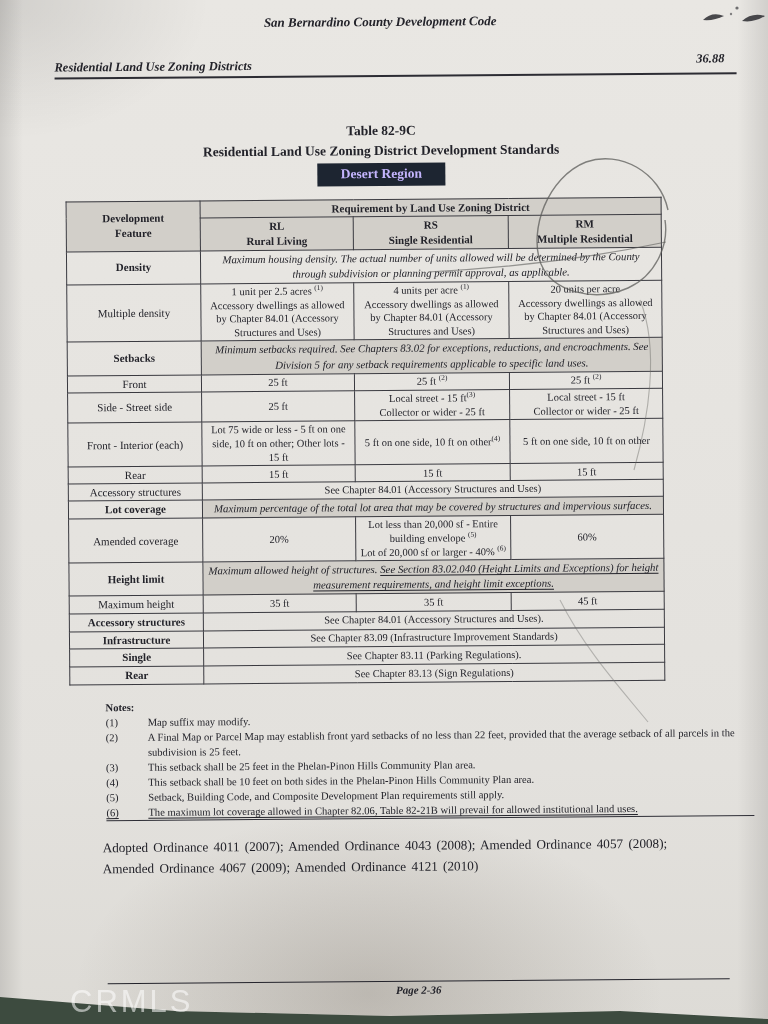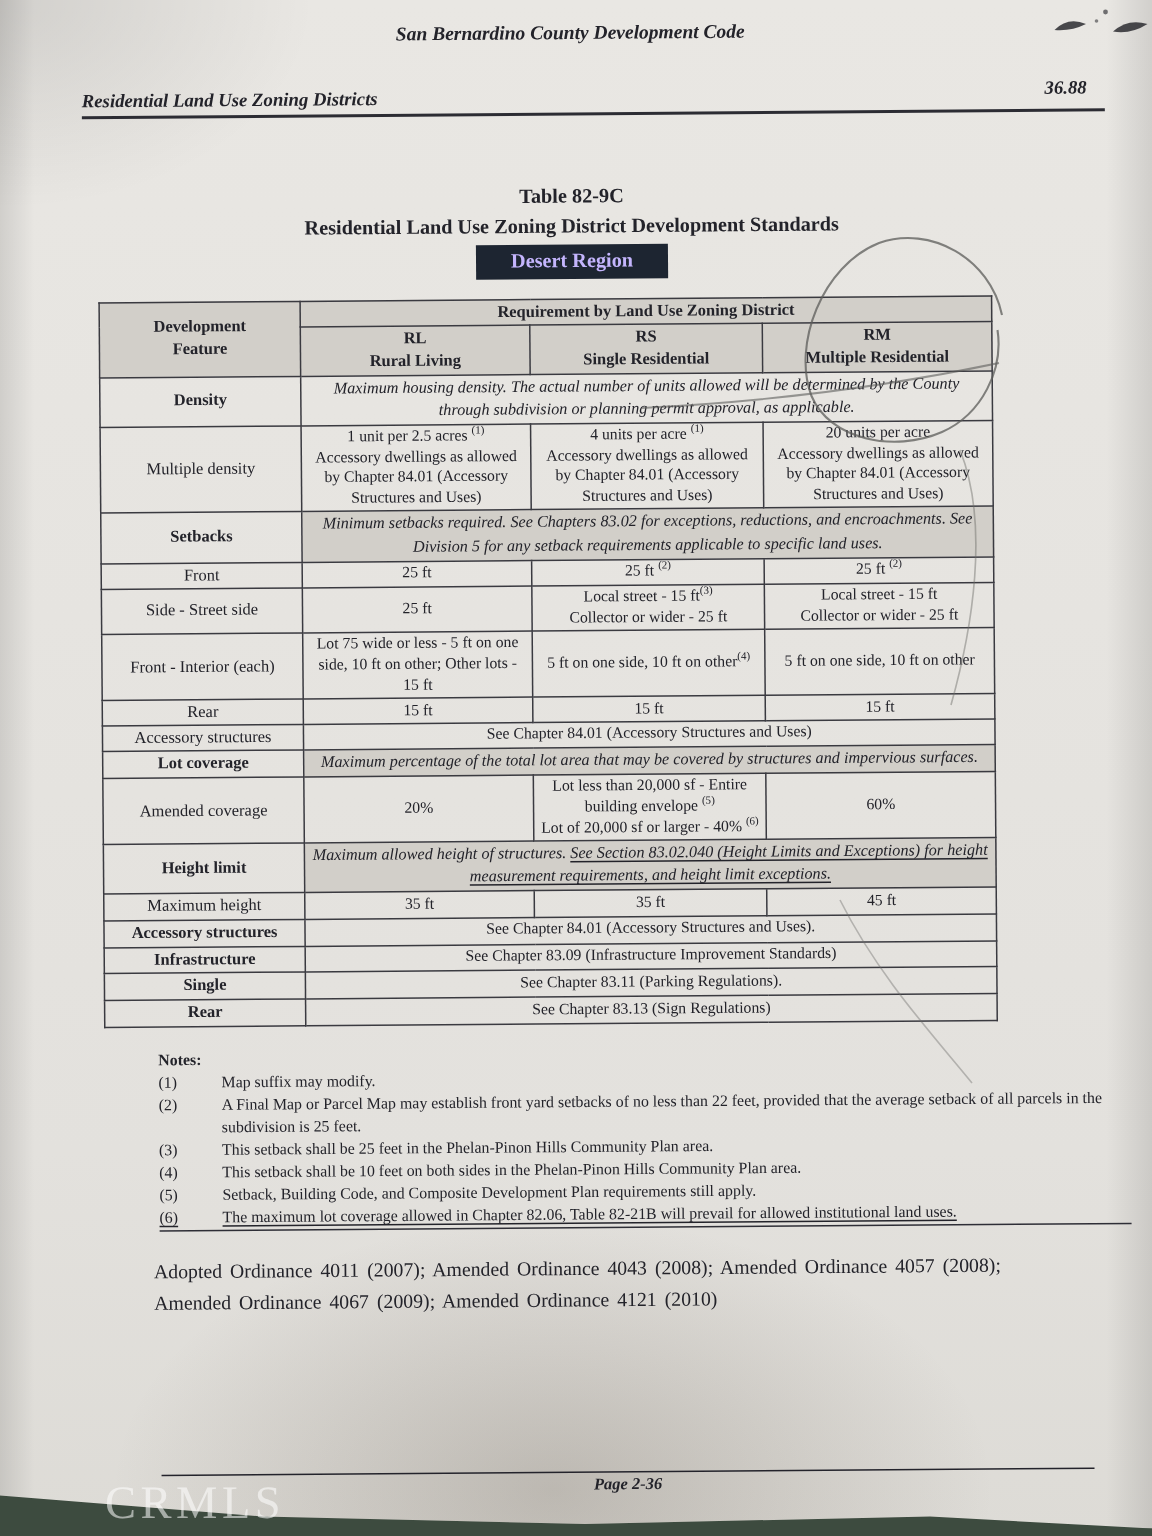--- a/index.html
+++ b/index.html
@@ -58,21 +58,21 @@
   .note-row.last{border-bottom:1.6px solid #2e2e36;}
   .note-row.last .note-t, .note-row.last .note-n{text-decoration:underline;text-underline-offset:2px;}
 
   .ordinance{margin:17px 0 0 100px;width:616px;font-size:13.2px;line-height:1.55;word-spacing:2px;}
 
   
   .footer{position:absolute;left:104px;top:981px;width:622px;border-top:1.6px solid #23232b;}
   .footer-page{text-align:center;font-weight:bold;font-style:italic;font-size:11px;padding-top:2px;}
   .footer-date{position:absolute;right:0;top:9px;font-weight:bold;font-style:italic;font-size:11.5px;margin-top:48px;}
 
-  .watermark{position:absolute;left:70px;top:984px;font-family:Liberation Serif, serif;
+  .watermark{position:absolute;left:70px;top:984px;font-family:Liberation Sans, sans-serif;
     font-size:31px;letter-spacing:3px;color:rgba(255,255,255,.55);font-weight:400;}
 
   .scribble{position:absolute;left:0;top:0;pointer-events:none;}
 </style>
 </head>
 <body>
 
 <div class="paper"></div>
 
 <div class="content">

